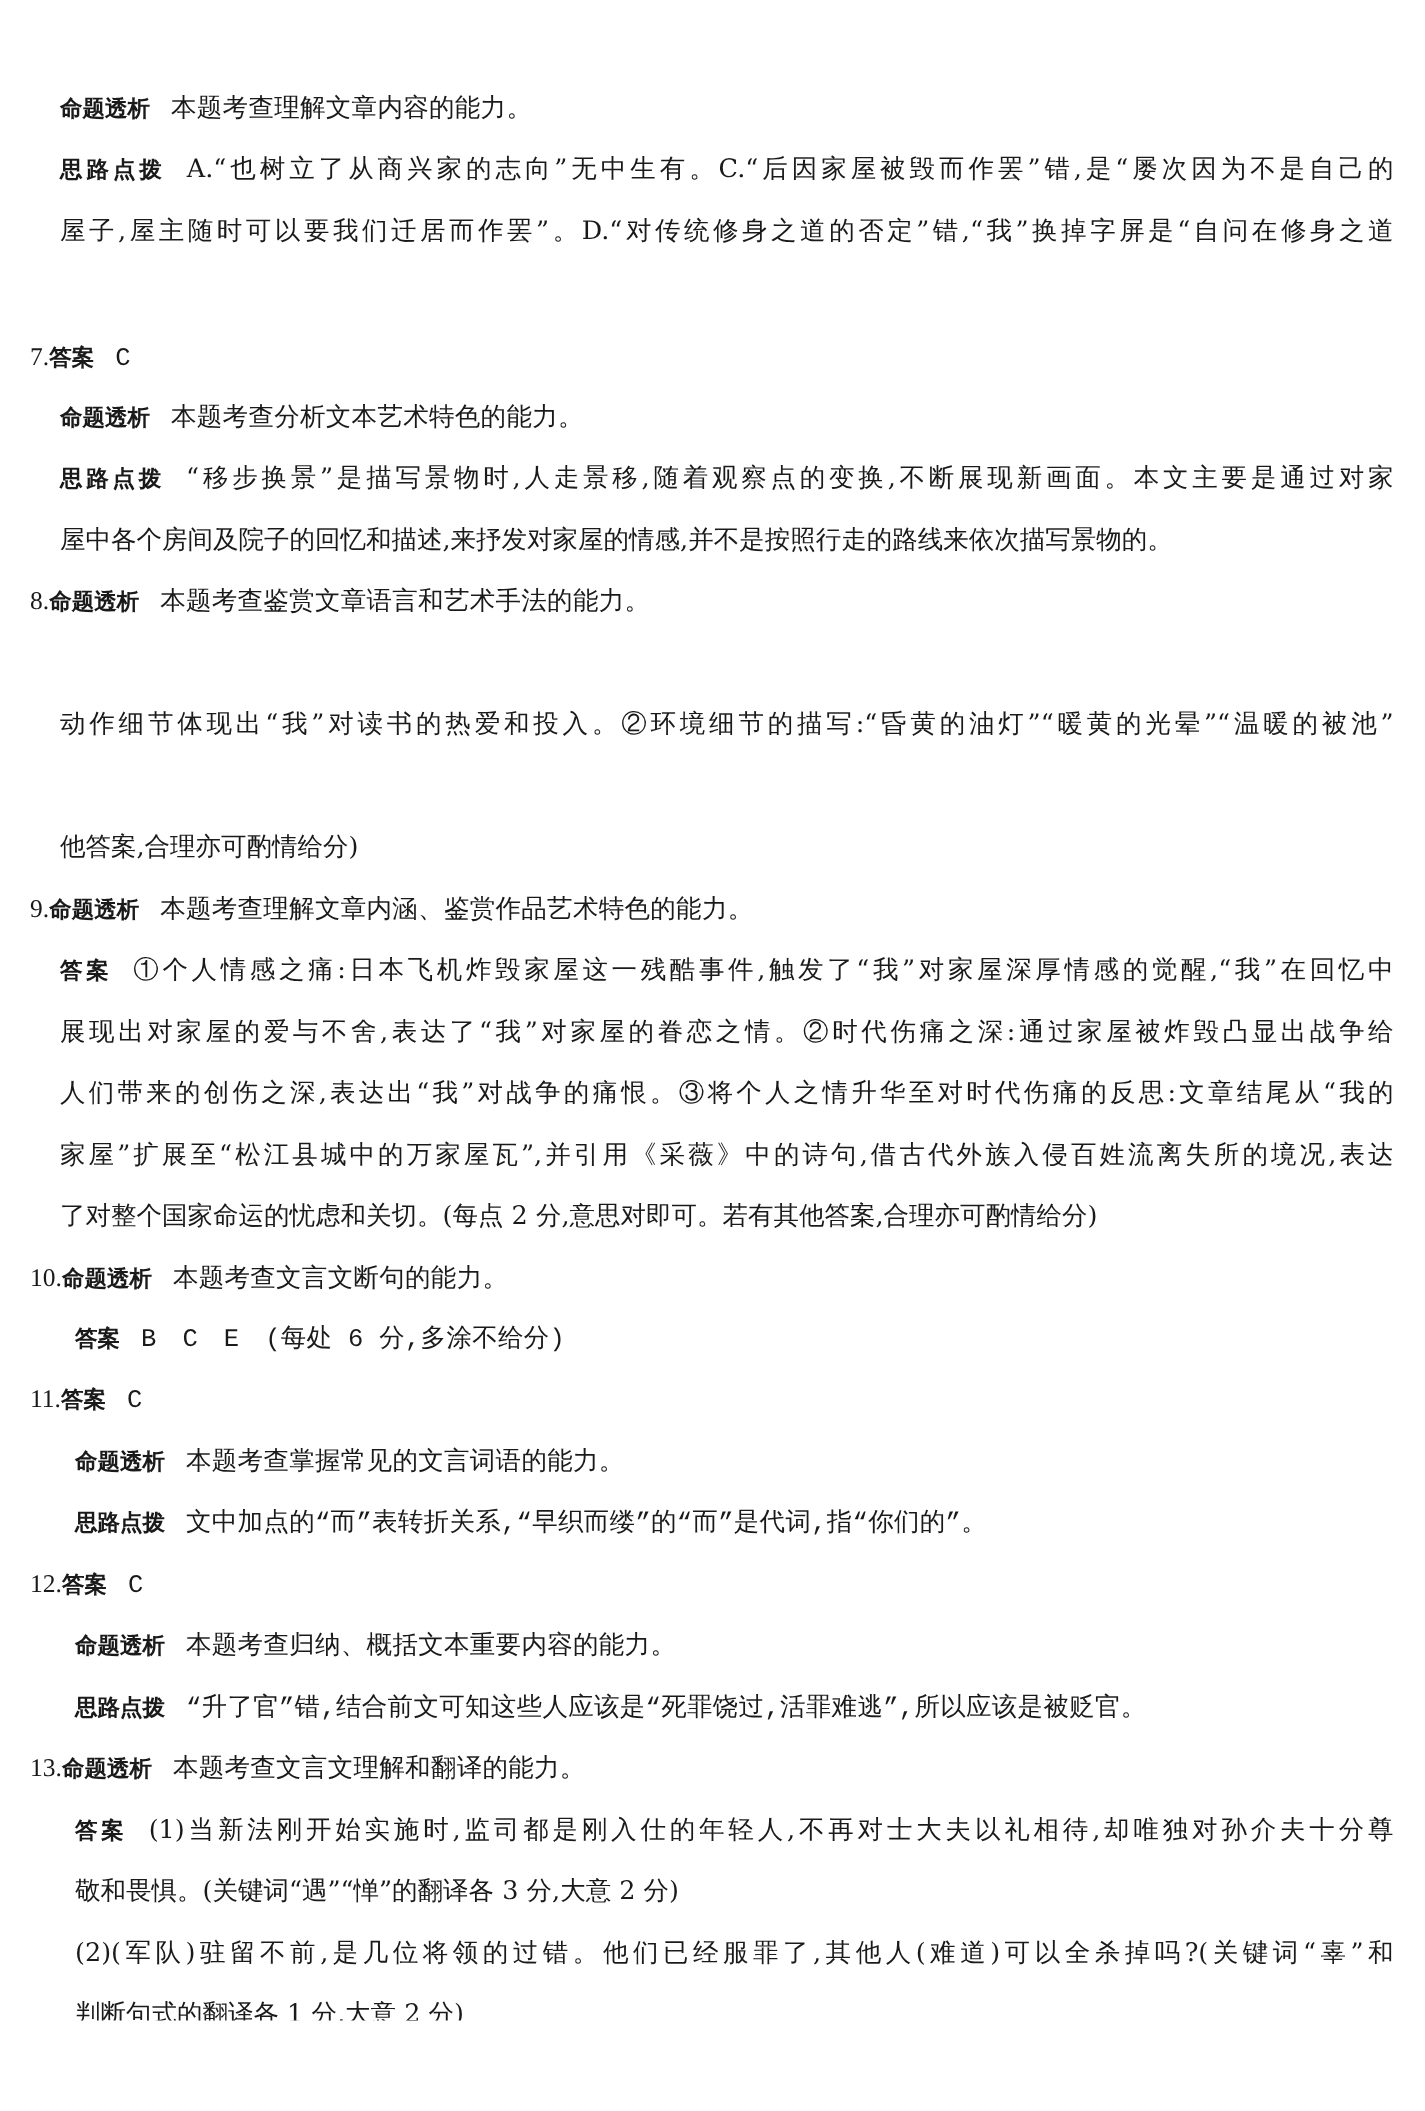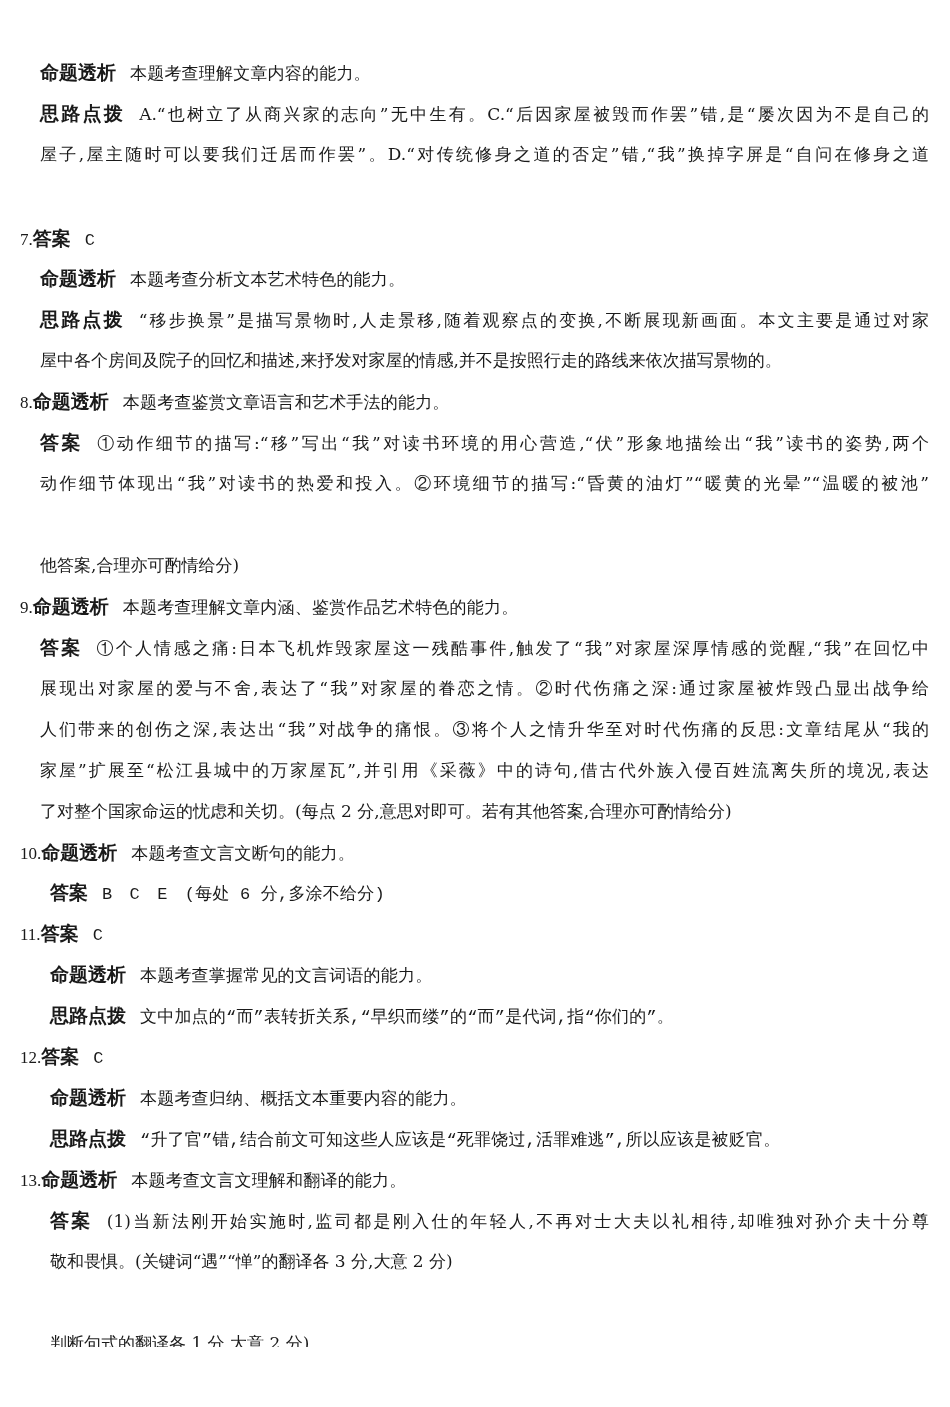--- a/index.html
+++ b/index.html
@@ -1,19 +1,19 @@
 <!DOCTYPE html>
 <html><head>
 <meta charset="utf-8">
 <style>
   html, body { margin:0; padding:0; background:#ffffff; }
   body { width:950px; height:1407px; overflow:hidden; position:relative;
          font-family:"DejaVu Serif", "Liberation Serif", serif; color:#1a1a1a; }
   .line { position:absolute; left:0; white-space:nowrap; font-size:17px; line-height:24px; }
-  .lbl { font-family:"DejaVu Sans", "Liberation Sans", sans-serif; font-weight:bold; font-size:19px; margin-right:14px; }
+  .lbl { font-family:"DejaVu Sans", "Liberation Sans", sans-serif; font-weight:bold; font-size:15px; margin-right:14px; }
   .num { font-family:"Liberation Serif", serif; font-size:17px; }
   .txt { letter-spacing:0.2px;font-family:Liberation Mono, monospace; }
   .just { position:absolute; left:0; font-size:17px; line-height:24px; text-align:justify; text-align-last:justify; }
   .clip { position:absolute; left:0; top:0; width:950px; height:1347px; overflow:hidden; }
 </style>
 </head>
 <body>
 
 <div class="clip">
 
@@ -31,23 +31,20 @@
   <div class="line" style="top:266px;left:40px;text-align:right;">
     <span class="lbl">命题透析</span><span class="txt">本题考查分析文本艺术特色的能力。</span>
   </div>
   <div class="just" style="top:307px;left:40px;width:889px;">
     <span class="lbl">思路点拨</span><span>“移步换景”是描写景物时,人走景移,随着观察点的变换,不断展现新画面。本文主要是通过对家</span>
   </div>
   <div class="line" style="top:348px;left:40px;">屋中各个房间及院子的回忆和描述,来抒发对家屋的情感,并不是按照行走的路线来依次描写景物的。</div>
 
   <div class="line" style="top:389px;left:20px;">
     <span class="num">8.</span><span class="lbl">命题透析</span><span class="txt">本题考查鉴赏文章语言和艺术手法的能力。</span>
-  </div>
-  <div class="just" style="top:430px;left:40px;width:889px;">
-    <span class="lbl">答案</span><span>①动作细节的描写:“移”写出“我”对读书环境的用心营造,“伏”形象地描绘出“我”读书的姿势,两个</span>
   </div>
   <div class="just" style="top:471px;left:40px;width:889px;">动作细节体现出“我”对读书的热爱和投入。②环境细节的描写:“昏黄的油灯”“暖黄的光晕”“温暖的被池”</div>
   <div class="line" style="top:553px;left:40px;">他答案,合理亦可酌情给分)</div>
 
   <div class="line" style="top:594px;left:20px;">
     <span class="num">9.</span><span class="lbl">命题透析</span><span class="txt">本题考查理解文章内涵、鉴赏作品艺术特色的能力。</span>
   </div>
   <div class="just" style="top:635px;left:40px;width:889px;">
     <span class="lbl">答案</span><span>①个人情感之痛:日本飞机炸毁家屋这一残酷事件,触发了“我”对家屋深厚情感的觉醒,“我”在回忆中</span>
   </div>
@@ -83,15 +80,16 @@
     <span class="lbl">思路点拨</span><span class="txt">“升了官”错,结合前文可知这些人应该是“死罪饶过,活罪难逃”,所以应该是被贬官。</span>
   </div>
 
   <div class="line" style="top:1167px;left:20px;">
     <span class="num">13.</span><span class="lbl">命题透析</span><span class="txt">本题考查文言文理解和翻译的能力。</span>
   </div>
   <div class="just" style="top:1208px;left:50px;width:879px;">
     <span class="lbl">答案</span><span>(1)当新法刚开始实施时,监司都是刚入仕的年轻人,不再对士大夫以礼相待,却唯独对孙介夫十分尊</span>
   </div>
   <div class="line" style="top:1249px;left:50px;">敬和畏惧。(关键词“遇”“惮”的翻译各 3 分,大意 2 分)</div>
+  <div class="just" style="top:1290px;left:50px;width:879px;">(2)(军队)驻留不前,是几位将领的过错。他们已经服罪了,其他人(难道)可以全杀掉吗?(关键词“辜”和</div>
   <div class="line" style="top:1331px;left:50px;">判断句式的翻译各 1 分,大意 2 分)</div>
 
 </div>
 
 </body></html>

